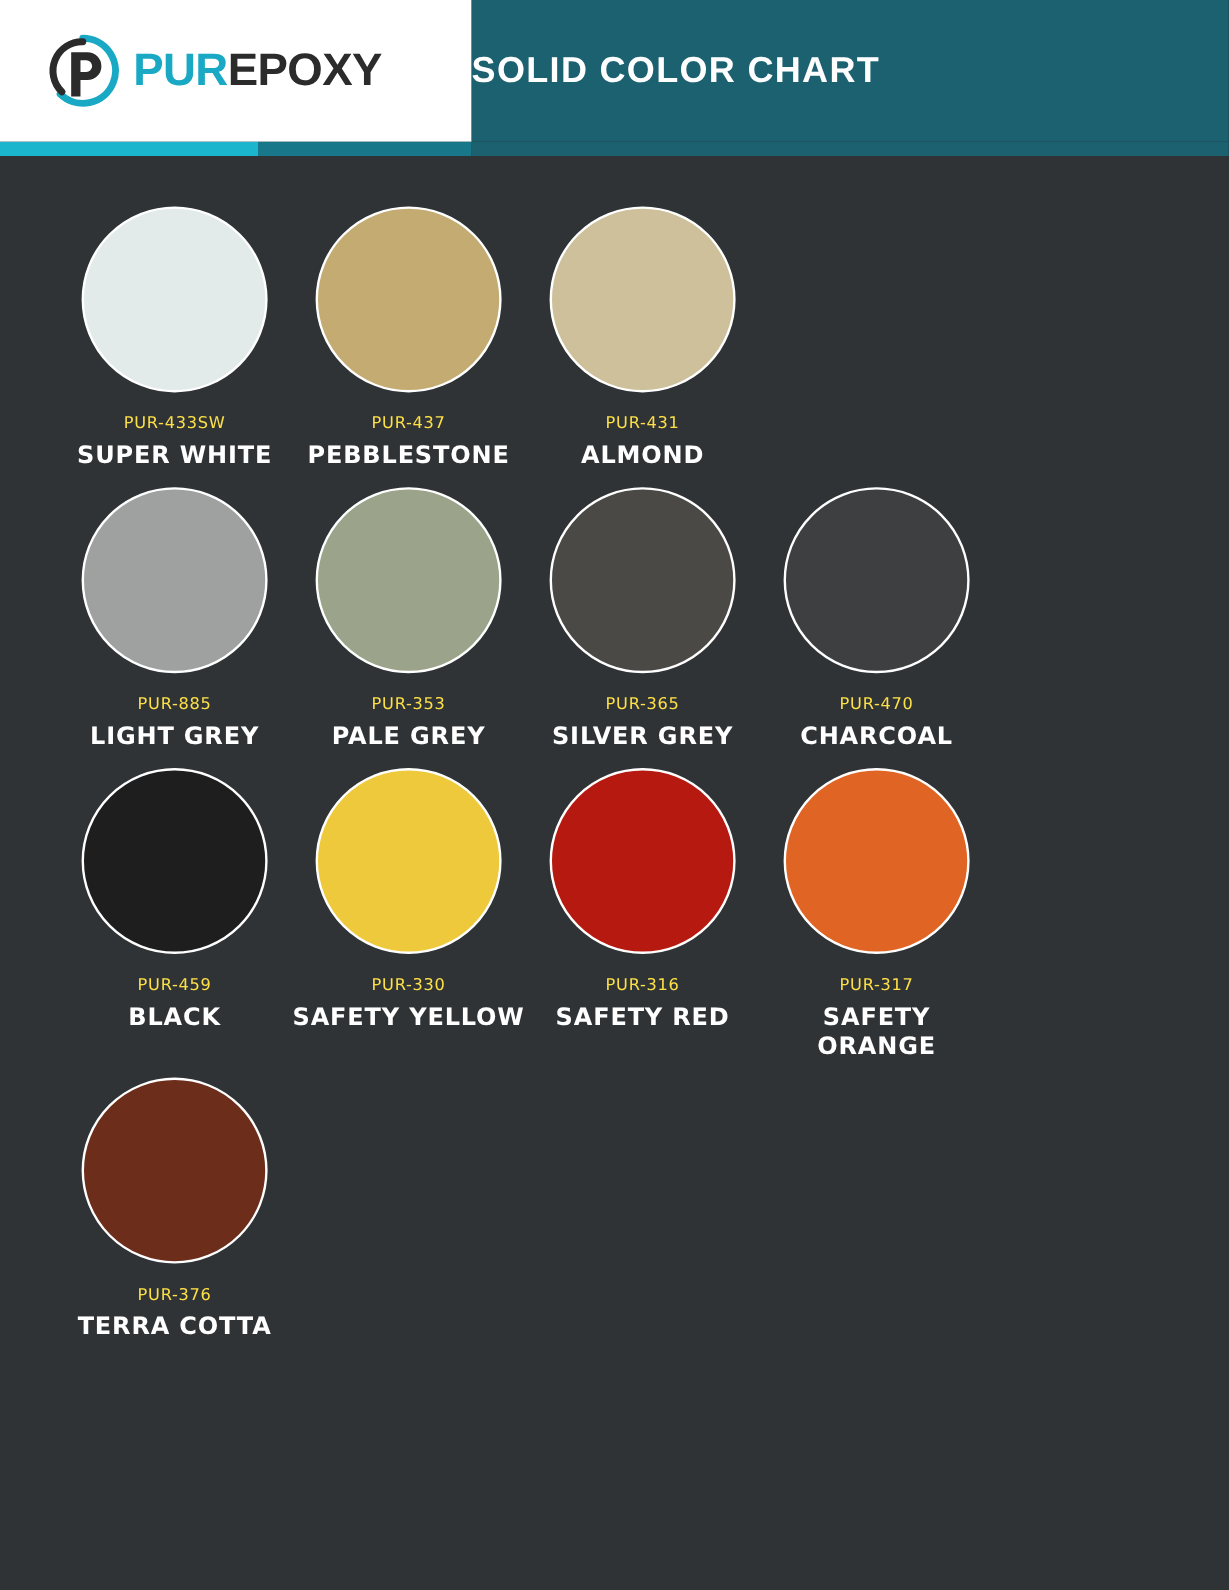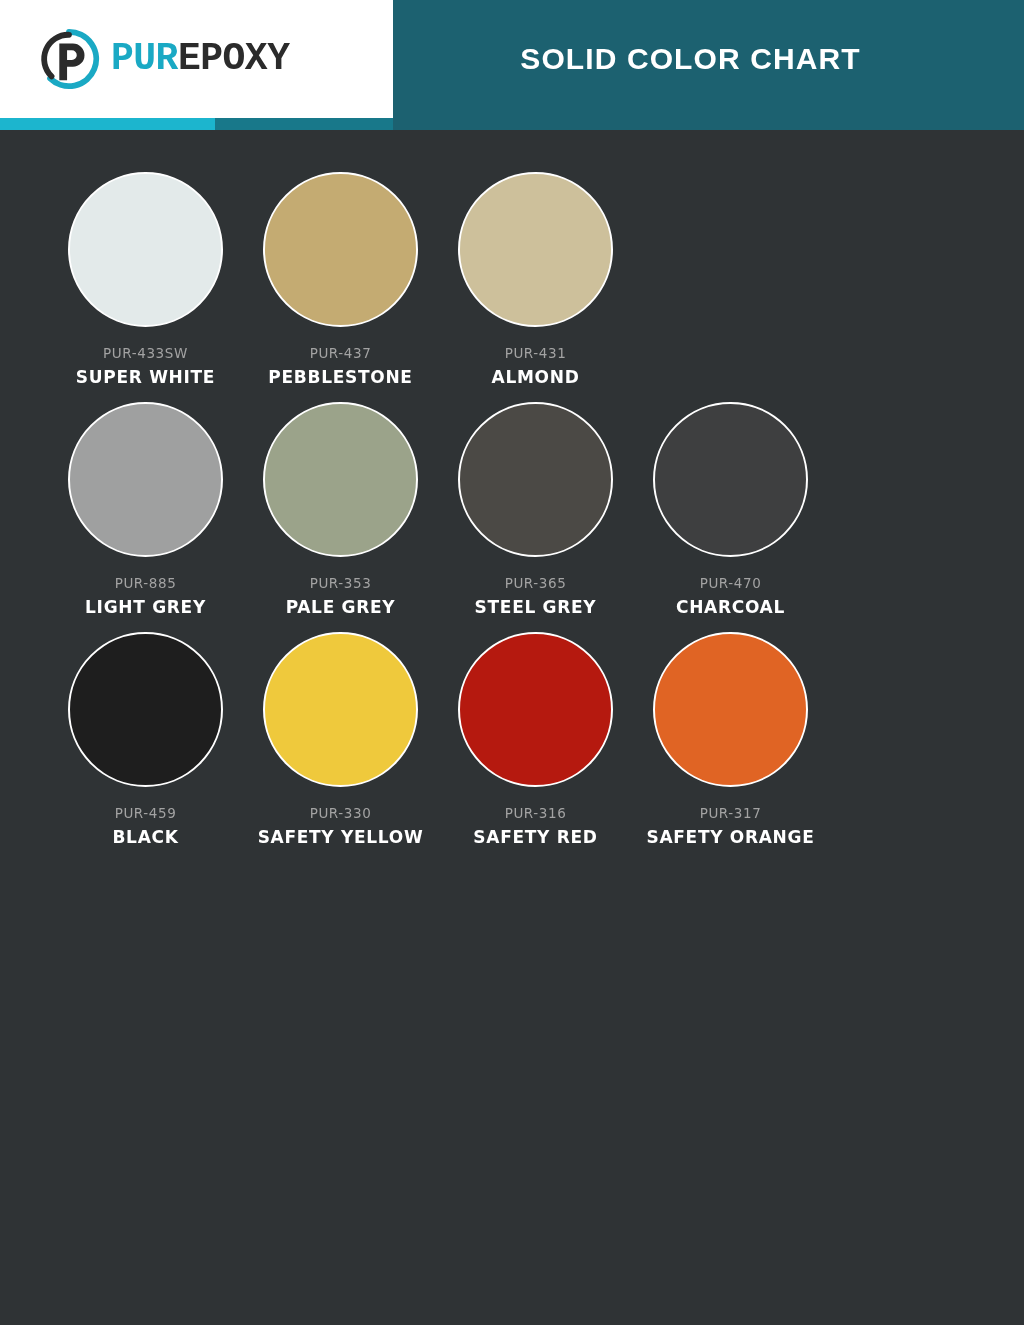--- a/index.html
+++ b/index.html
@@ -28,21 +28,21 @@
     display: flex;
     align-items: center;
     padding-left: 38px;
     box-sizing: border-box;
   }
   .header-title-panel {
     flex: 1;
     background: #1c6170;
     display: flex;
     align-items: center;
-    justify-content: center;
+    justify-content: flex-start;
     padding-right: 36px;
     box-sizing: border-box;
   }
   .header-title {
     color: #ffffff;
     font-size: 30px;
     font-weight: bold;
     letter-spacing: 1.1px;
   }
 
@@ -55,21 +55,21 @@
     width: 62px;
     height: 62px;
     margin-right: 11px;
     flex: 0 0 auto;
   }
   .logo-word {
     font-size: 38px;
     font-weight: bold;
     letter-spacing: -0.5px;
     line-height: 1;
-    font-family: Liberation Mono, monospace;
+    font-family: Liberation Sans, sans-serif;
     text-align: center;
   }
   .logo-word .pur { color: #1aa9c4; }
   .logo-word .epoxy { color: #2b2b2b; }
 
   
   .accent-row {
     display: flex;
     width: 1024px;
     height: 12px;
@@ -96,27 +96,27 @@
   .swatch-disc {
     width: 155px;
     height: 155px;
     border-radius: 50%;
     border: 2px solid #ffffff;
     box-sizing: border-box;
   }
   .swatch-code {
     margin-top: 18px;
     font-size: 13.5px;
-    color: #a3a3a3;
+    color: #fde047;
     letter-spacing: 0.6px;
     font-family: "DejaVu Sans", sans-serif;
   }
   .swatch-name {
     margin-top: 6px;
-    font-size: 17px;
+    font-size: 20px;
     font-weight: bold;
     color: #ffffff;
     letter-spacing: 0.7px;
     font-family: "DejaVu Sans", sans-serif;
     text-align: center;
   }
 </style>
 </head>
 <body>
 
@@ -169,21 +169,21 @@
         <div class="swatch-name">LIGHT GREY</div>
       </div>
       <div class="swatch-cell">
         <div class="swatch-disc" style="background: rgb(155, 163, 138);"></div>
         <div class="swatch-code">PUR-353</div>
         <div class="swatch-name">PALE GREY</div>
       </div>
       <div class="swatch-cell">
         <div class="swatch-disc" style="background: rgb(75, 73, 69);"></div>
         <div class="swatch-code">PUR-365</div>
-        <div class="swatch-name">STEEL GREY</div>
+        <div class="swatch-name">SILVER GREY</div>
       </div>
       <div class="swatch-cell">
         <div class="swatch-disc" style="background: rgb(62, 63, 64);"></div>
         <div class="swatch-code">PUR-470</div>
         <div class="swatch-name">CHARCOAL</div>
       </div>
     </div>
     <div class="swatch-row">
       <div class="swatch-cell">
         <div class="swatch-disc" style="background: rgb(30, 30, 30);"></div>
@@ -199,13 +199,20 @@
         <div class="swatch-disc" style="background: rgb(181, 25, 15);"></div>
         <div class="swatch-code">PUR-316</div>
         <div class="swatch-name">SAFETY RED</div>
       </div>
       <div class="swatch-cell">
         <div class="swatch-disc" style="background: rgb(224, 100, 36);"></div>
         <div class="swatch-code">PUR-317</div>
         <div class="swatch-name">SAFETY ORANGE</div>
       </div>
     </div>
+    <div class="swatch-row">
+      <div class="swatch-cell">
+        <div class="swatch-disc" style="background: rgb(109, 45, 27);"></div>
+        <div class="swatch-code">PUR-376</div>
+        <div class="swatch-name">TERRA COTTA</div>
+      </div>
+    </div>
   </div>
 
 </body></html>

